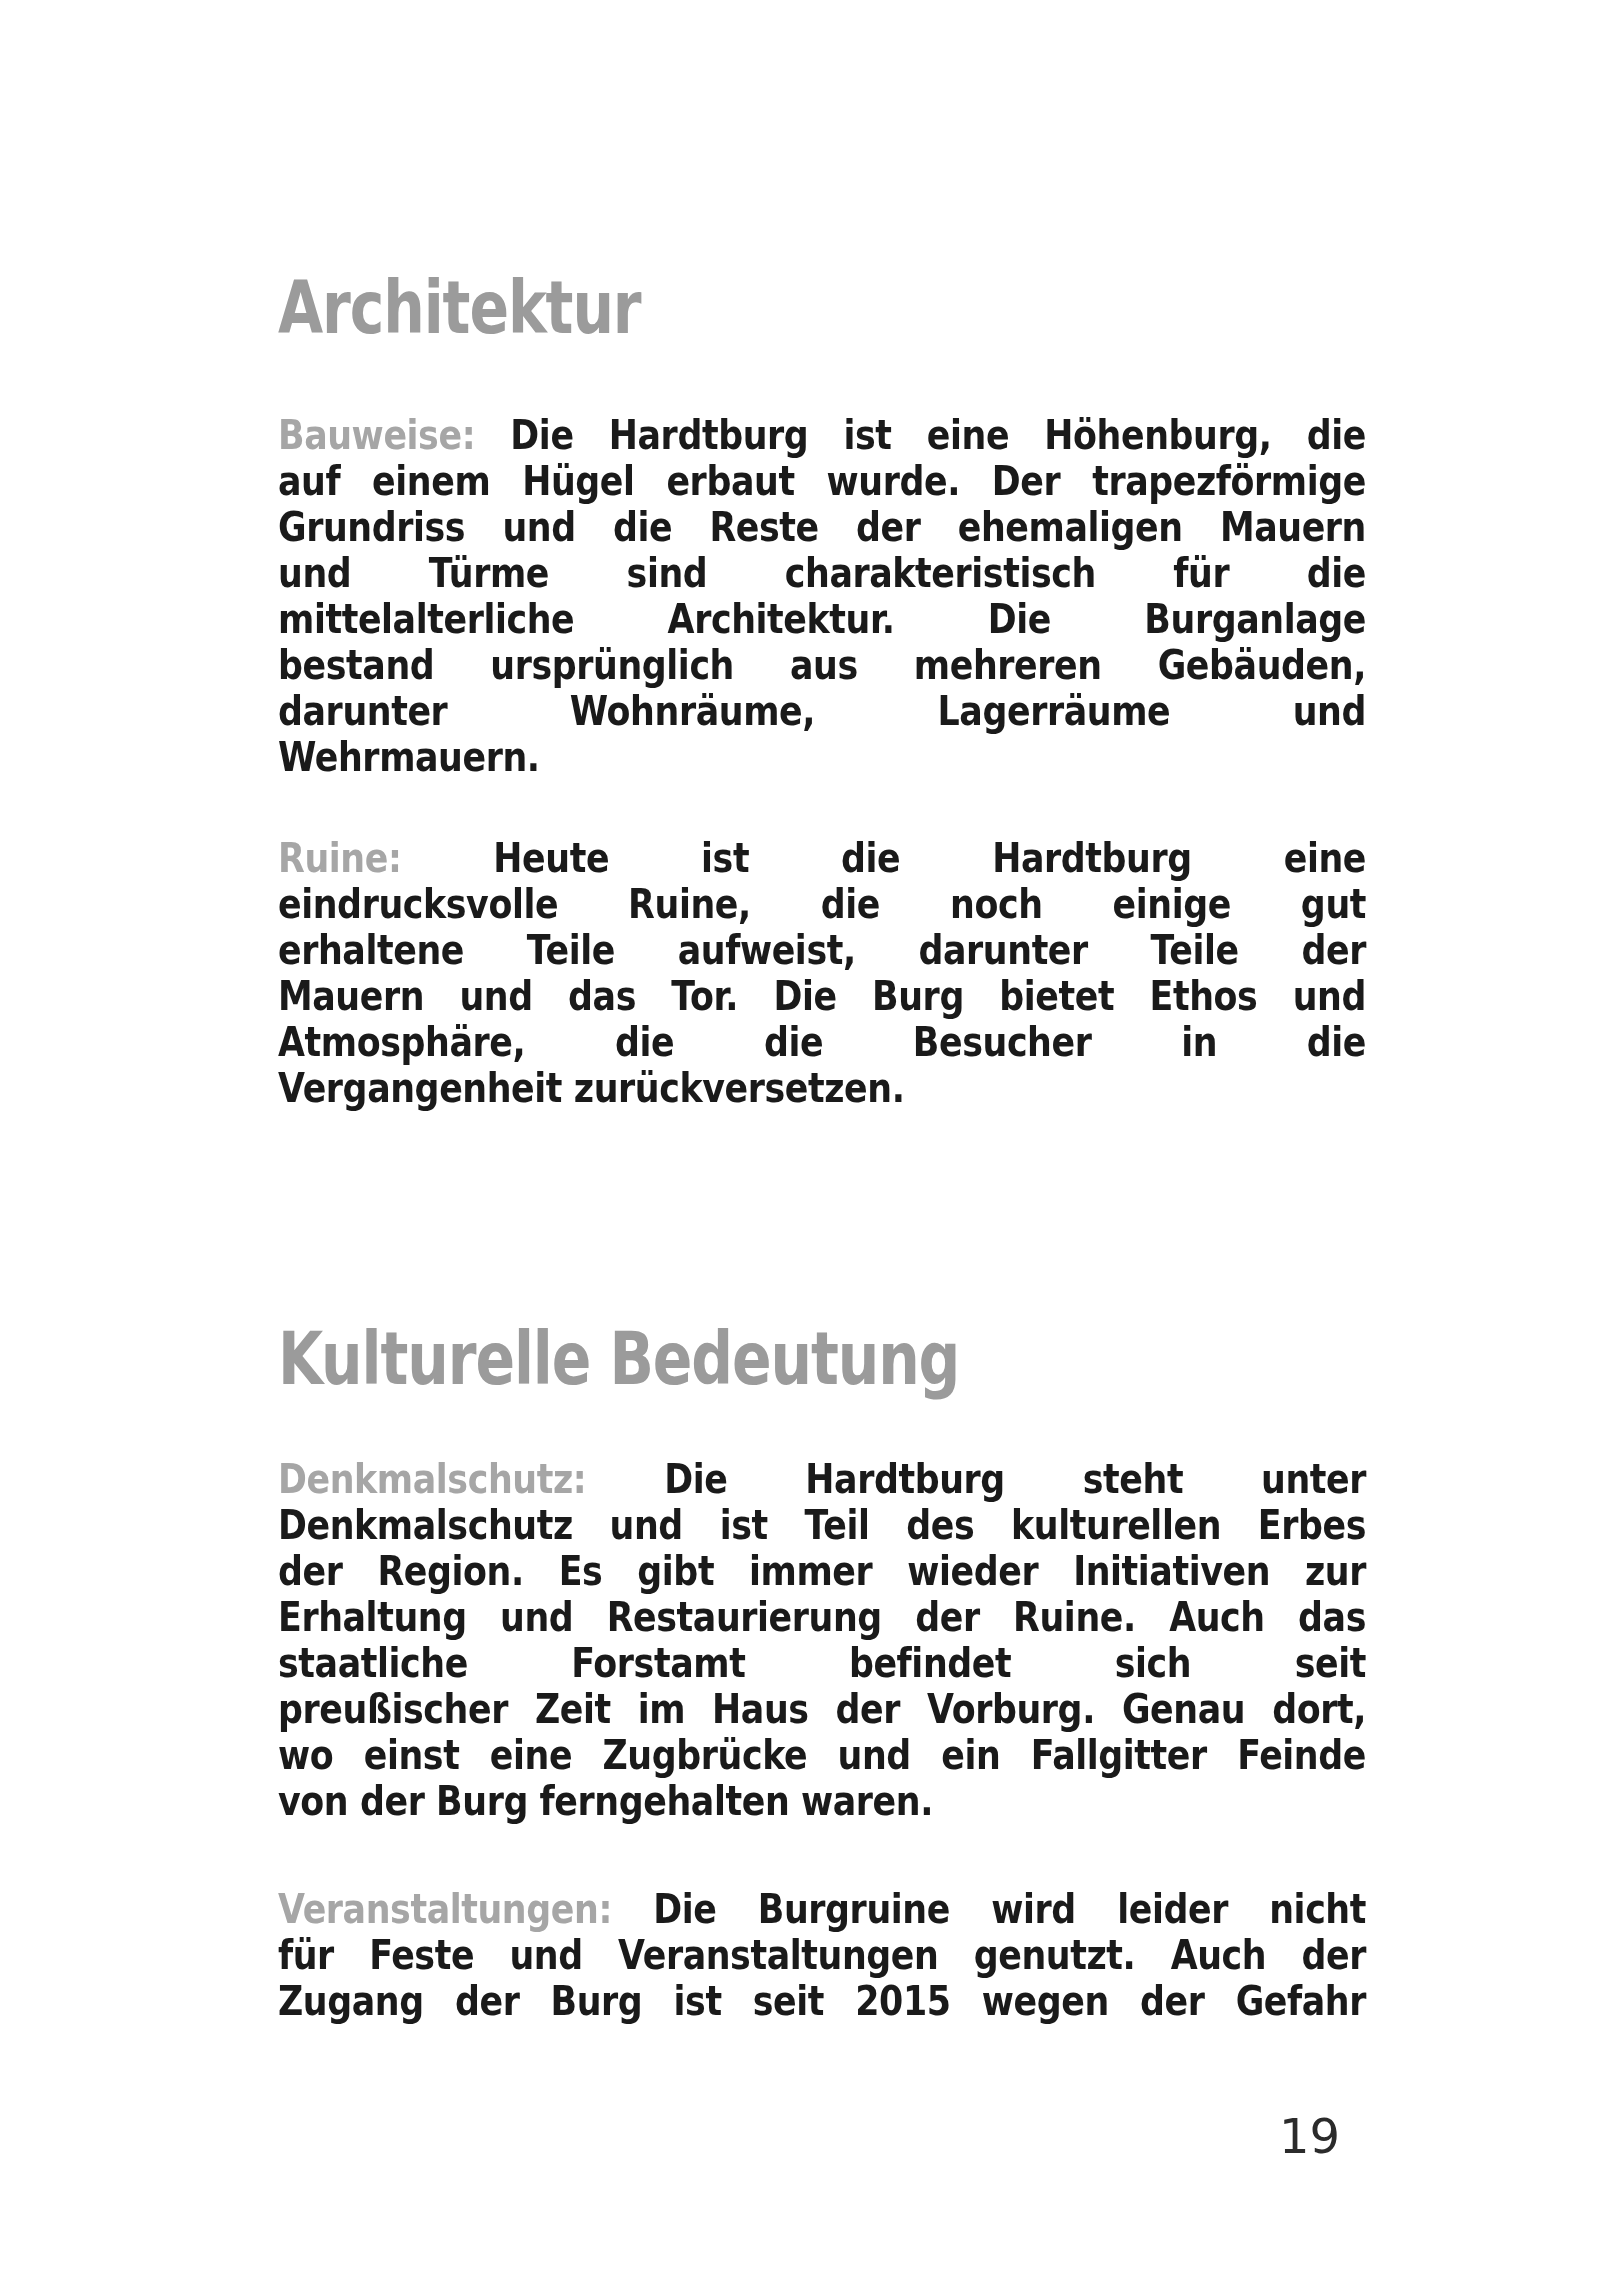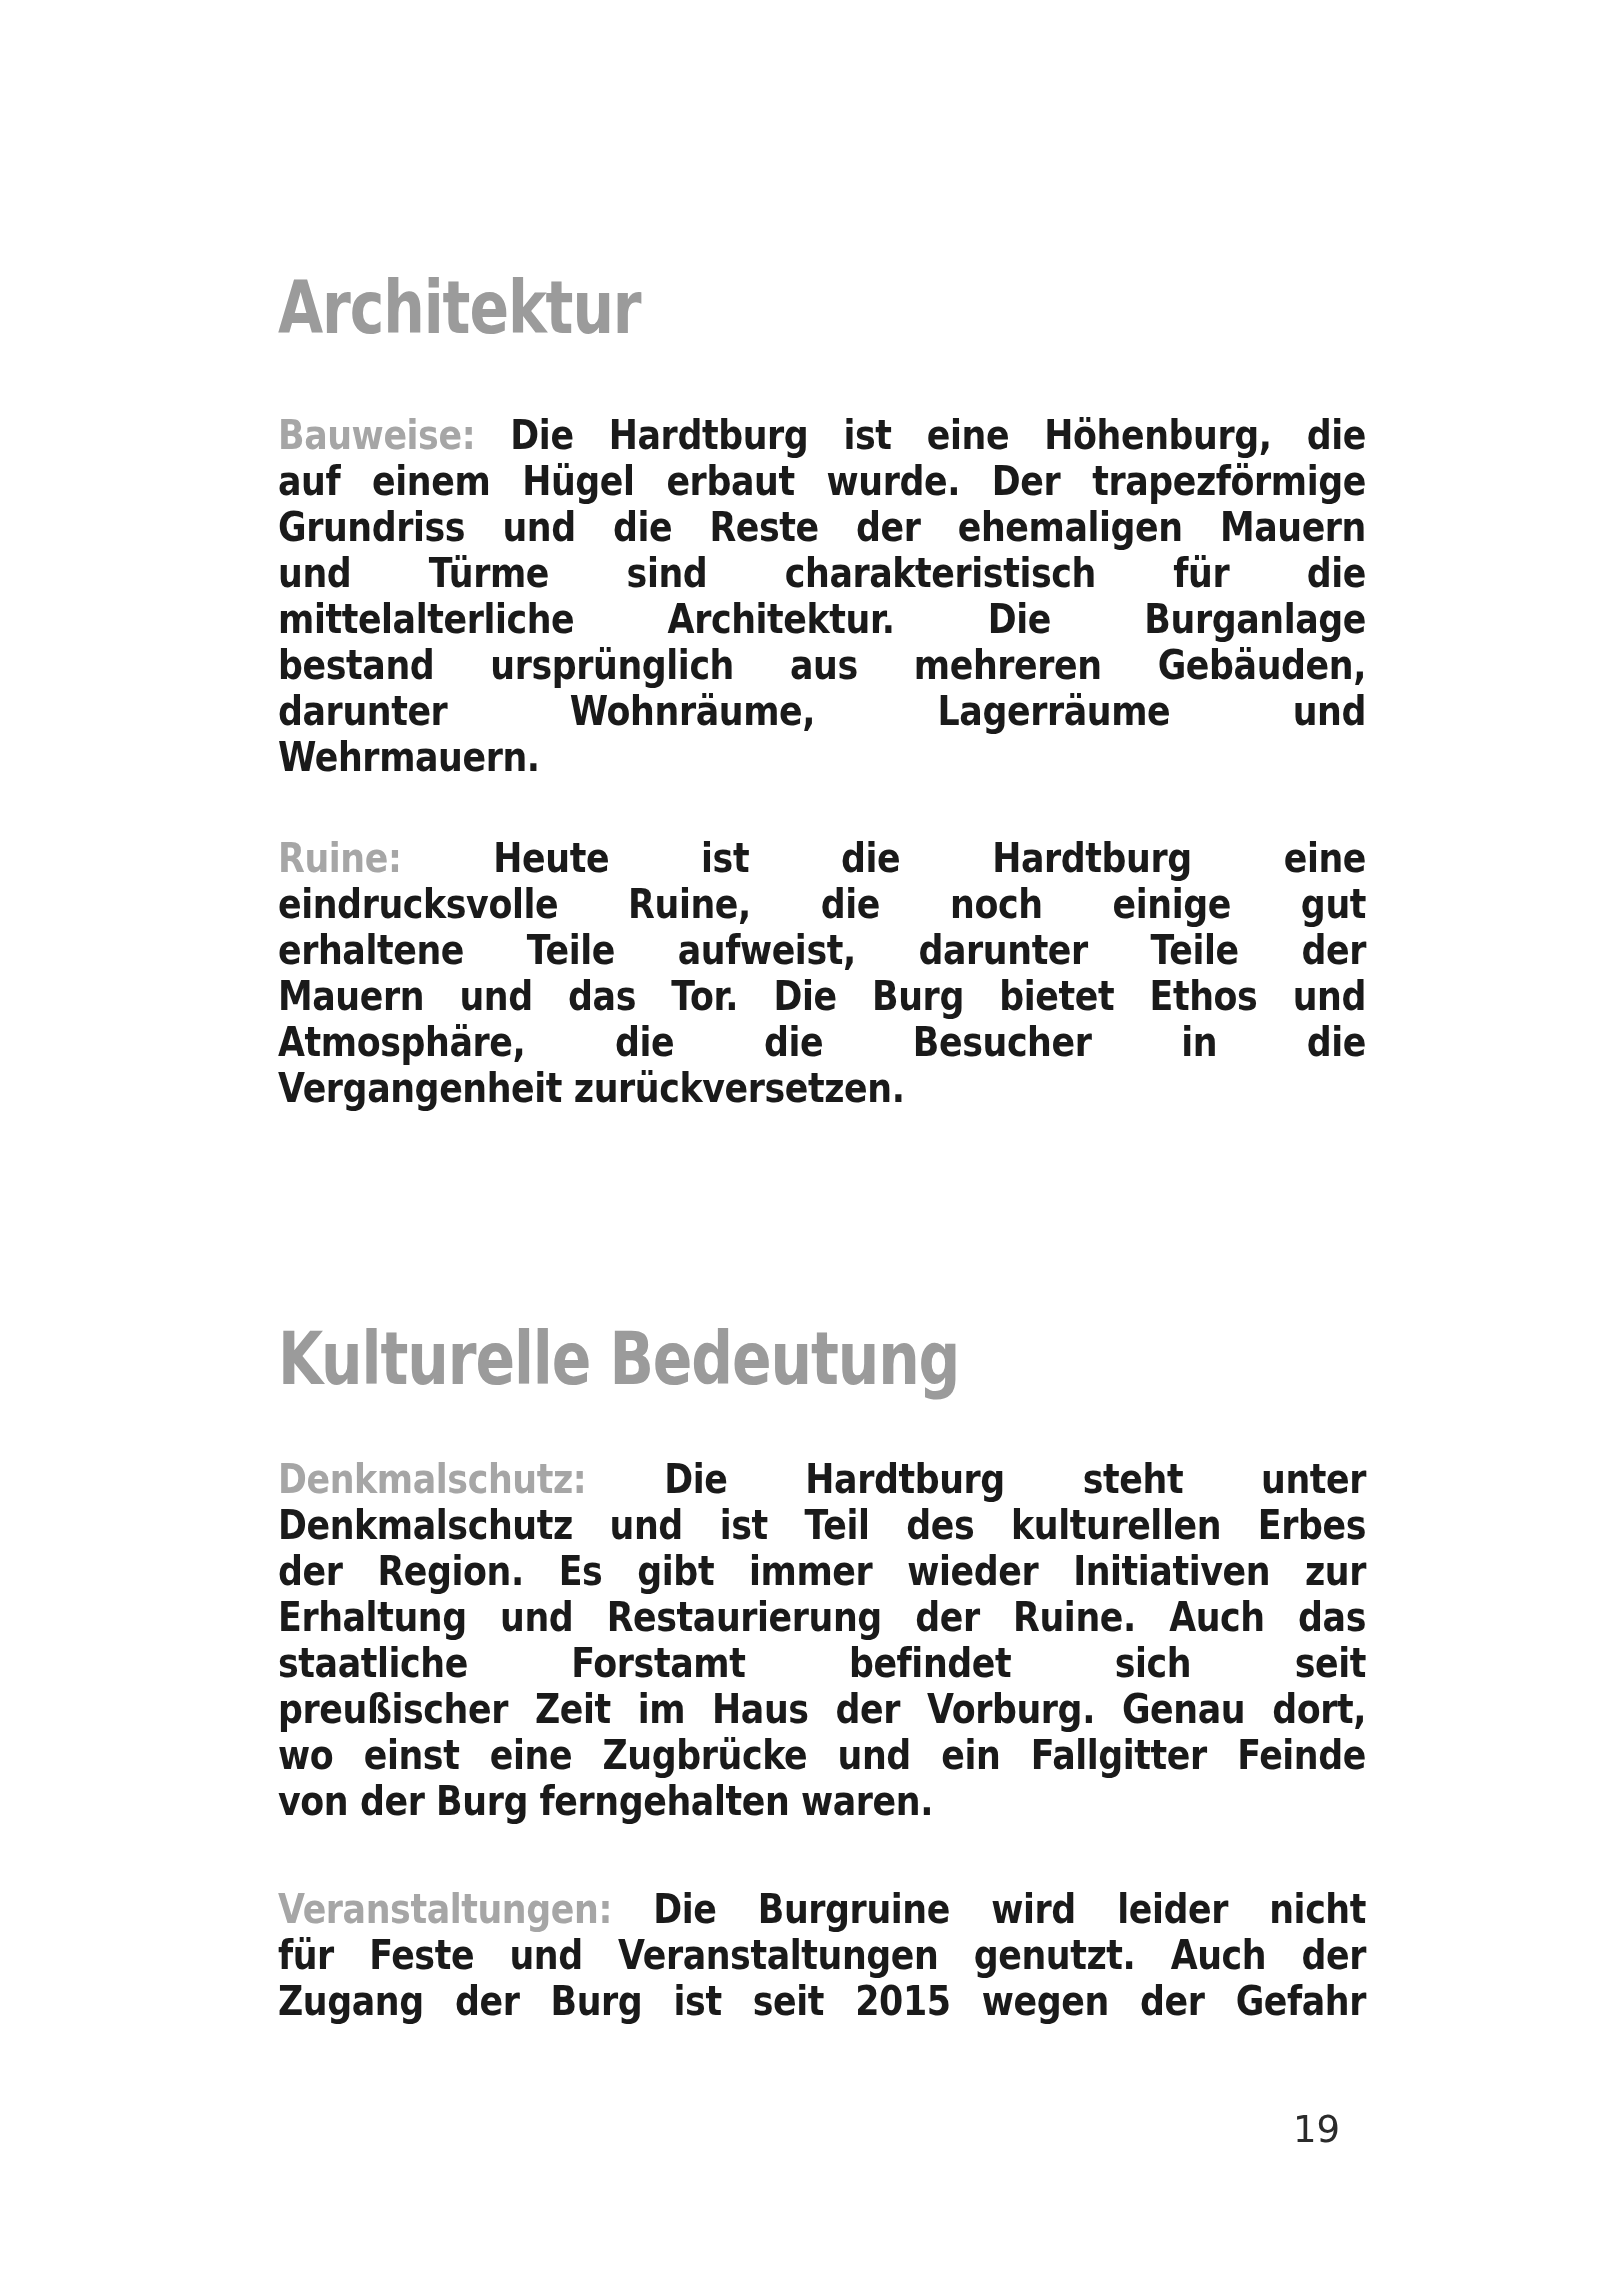--- a/index.html
+++ b/index.html
@@ -25,21 +25,21 @@
     position:absolute;left:278px;width:1280px;
     transform:scaleX(0.85);transform-origin:0 0;
     font-size:41px;font-weight:700;line-height:46px;
     color:var(--body);letter-spacing:-0.5px;
   }
   .line{text-align:justify;text-align-last:justify;}
   .line.last{text-align:justify;text-align-last:left;}
   .label{color:var(--label);}
   .page-number{
     position:absolute;left:278px;top:2108px;width:1062px;
-    text-align:right;font-size:37px;font-weight:400;
+    text-align:right;font-size:48px;font-weight:400;
     color:var(--page-number);
   }
 </style>
 </head>
 <body>
 
 <h1 class="heading" style="top:268px">Architektur</h1>
 
 <div class="para" style="top:412px">
   <div class="line"><span class="label">Bauweise:</span> <span>Die Hardtburg ist eine Höhenburg, die</span></div>

